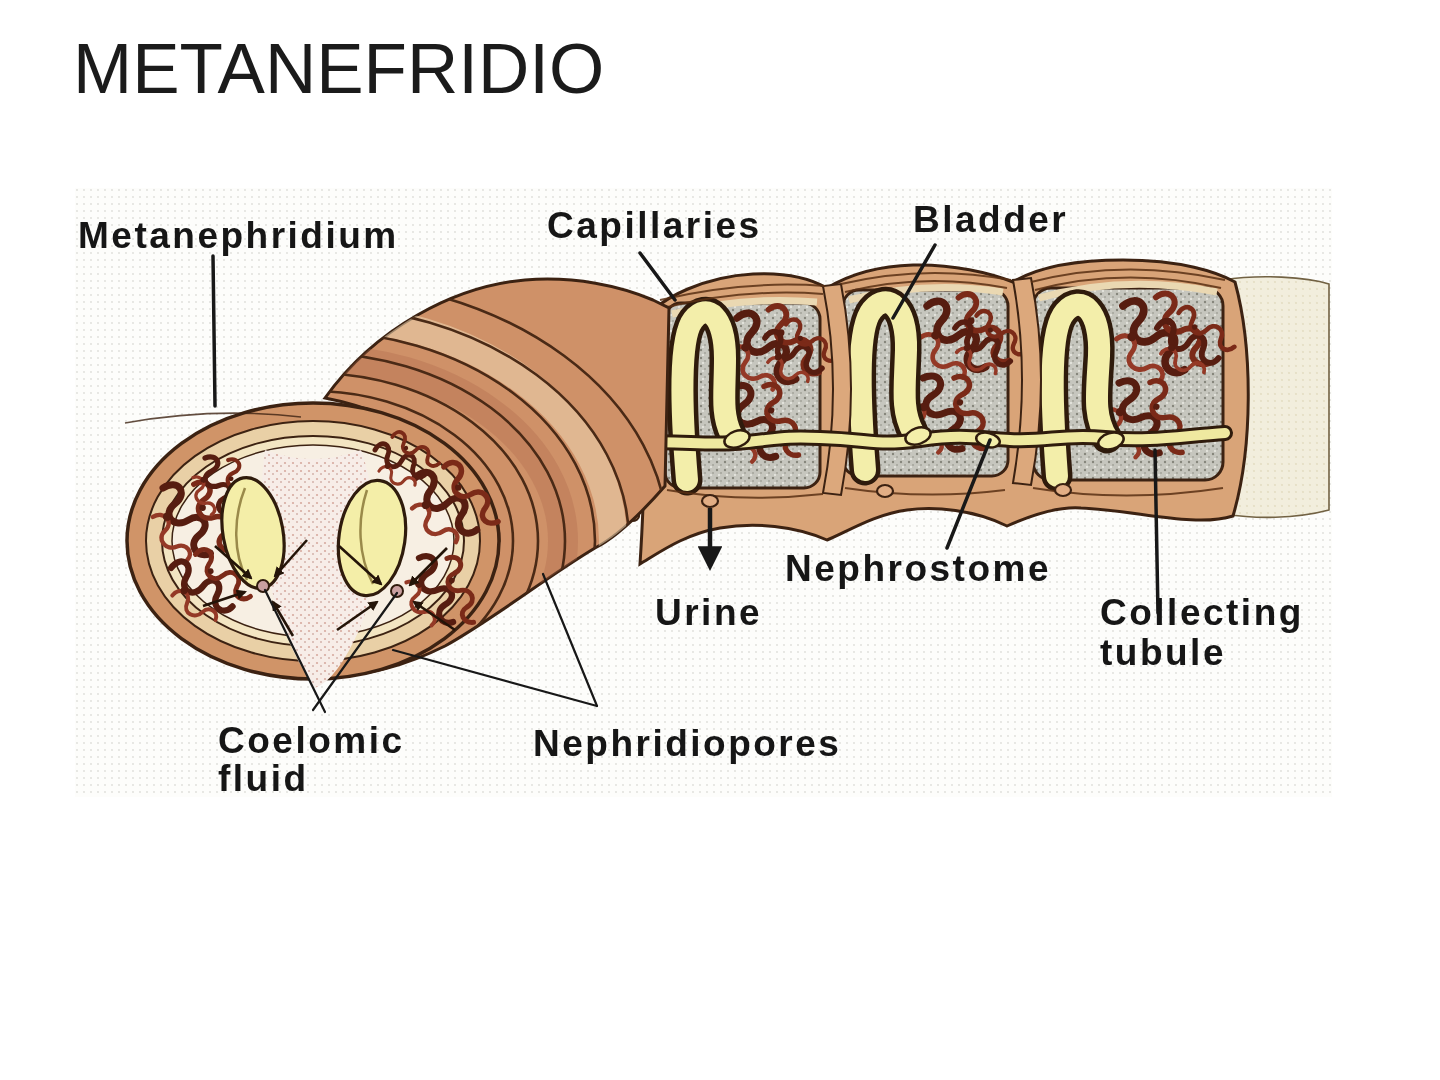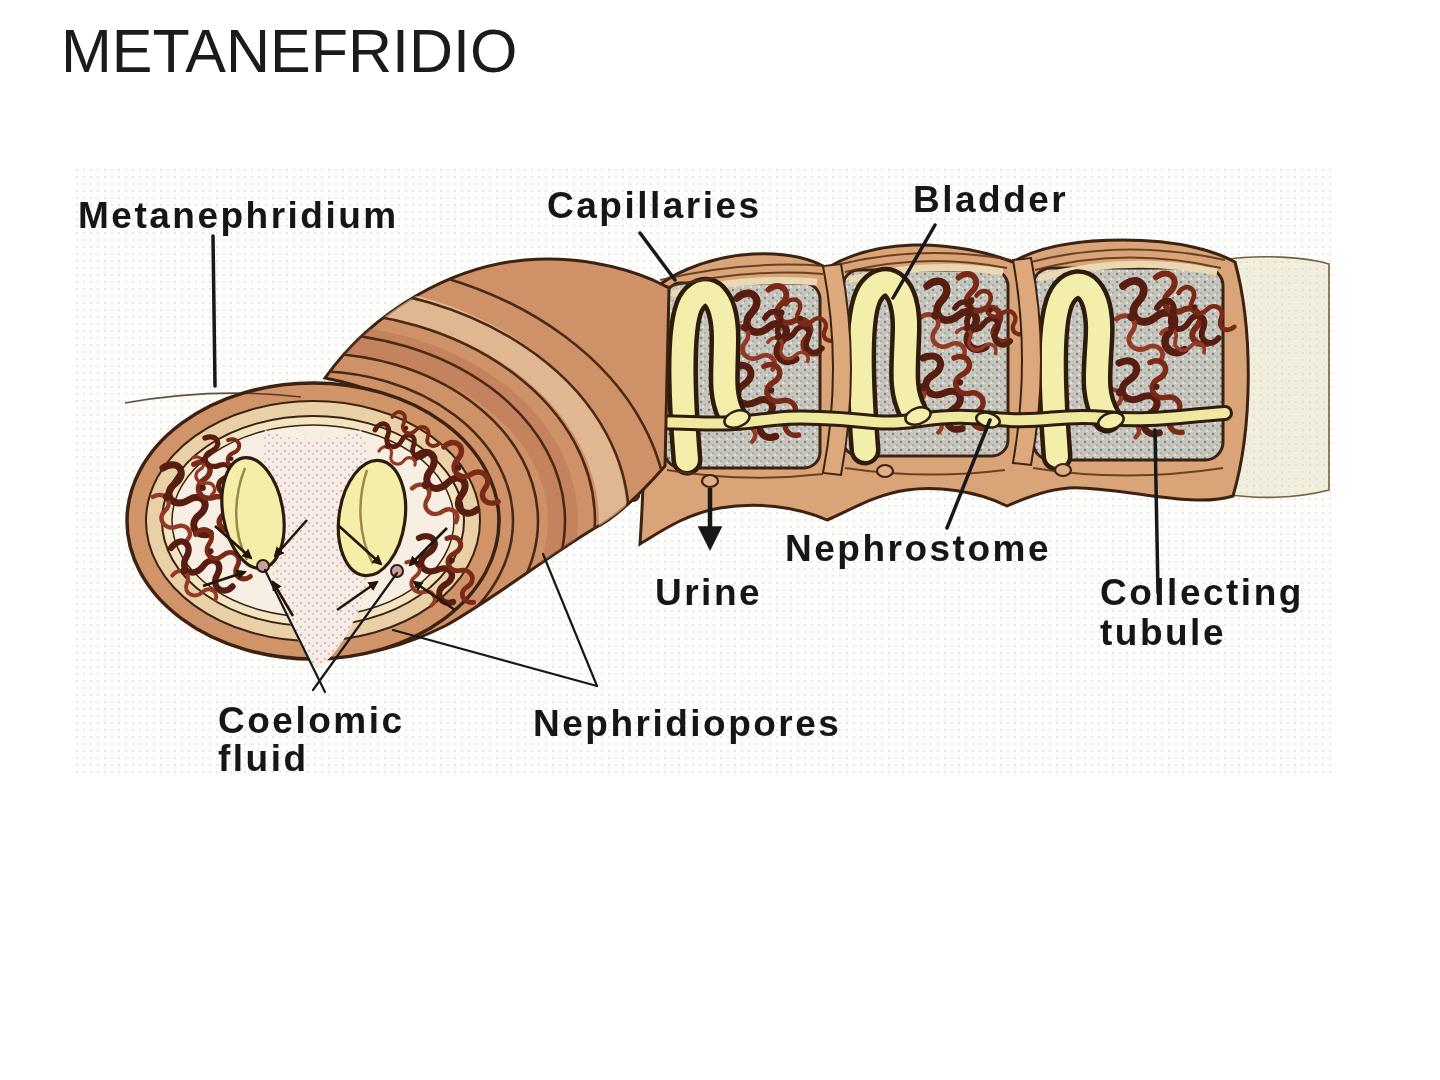--- a/index.html
+++ b/index.html
@@ -1,21 +1,21 @@
 <!DOCTYPE html>
 <html><head>
 <meta charset="utf-8">
 <style>
   html,body{margin:0;padding:0;background:#ffffff;}
   .slide{position:relative;width:1440px;height:1080px;background:#ffffff;overflow:hidden;
          font-family:"Liberation Sans",sans-serif;}
-  .slide-title{position:absolute;left:61px;top:18px;margin:0;font-weight:400;
-               font-size:61px;line-height:1.1;letter-spacing:0px;color:#1b1b1b;
+  .slide-title{position:absolute;left:61px;top:18px;margin:12px;font-weight:400;
+               font-size:71px;line-height:1.1;letter-spacing:0px;color:#1b1b1b;
                font-family:"Liberation Sans",sans-serif;}
-  .figure-wrap{position:absolute;left:75px;top:168px;width:1257px;height:609px;}
+  .figure-wrap{position:absolute;left:75px;top:188px;width:1257px;height:609px;}
   svg{display:block;}
   .lbl{font-family:"Liberation Sans",sans-serif;font-weight:700;font-size:37px;
        letter-spacing:2.5px;fill:#161616;}
   .leader{stroke:#181818;stroke-width:3.5;fill:none;stroke-linecap:round;}
   .thinleader{stroke:#181818;stroke-width:2.2;fill:none;stroke-linecap:round;}
   .cap1{stroke:#571d10;stroke-width:7;fill:none;stroke-linecap:round;}
   .cap2{stroke:#7b2a18;stroke-width:5.5;fill:none;stroke-linecap:round;}
   .cap3{stroke:#943926;stroke-width:4.5;fill:none;stroke-linecap:round;}
   .capdot{fill:#571d10;}
 </style>

